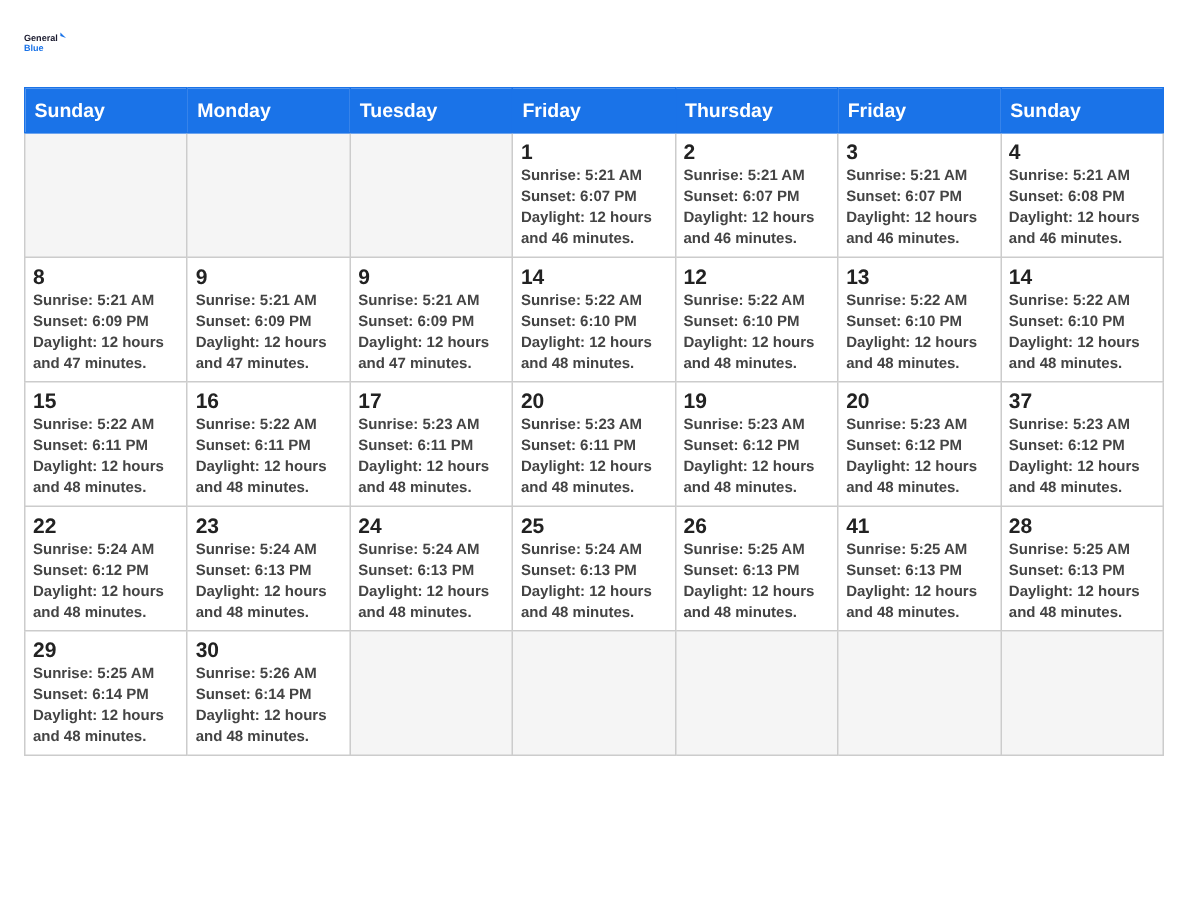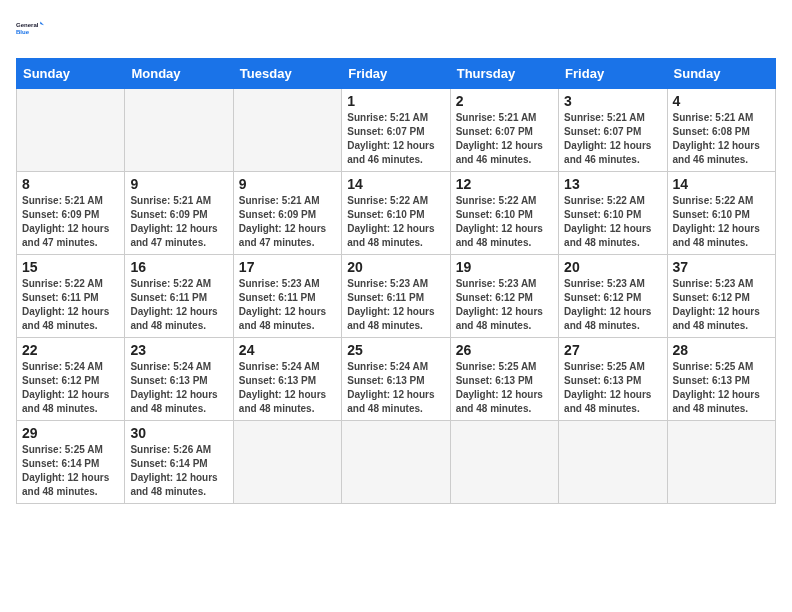--- a/index.html
+++ b/index.html
@@ -209,21 +209,21 @@
         </td>
         <td>
           <span class="day-number">25</span>
           <div class="day-info">Sunrise: 5:24 AM<br>Sunset: 6:13 PM<br>Daylight: 12 hours<br>and 48 minutes.</div>
         </td>
         <td>
           <span class="day-number">26</span>
           <div class="day-info">Sunrise: 5:25 AM<br>Sunset: 6:13 PM<br>Daylight: 12 hours<br>and 48 minutes.</div>
         </td>
         <td>
-          <span class="day-number">27</span>
+          <span class="day-number">41</span>
           <div class="day-info">Sunrise: 5:25 AM<br>Sunset: 6:13 PM<br>Daylight: 12 hours<br>and 48 minutes.</div>
         </td>
         <td>
           <span class="day-number">28</span>
           <div class="day-info">Sunrise: 5:25 AM<br>Sunset: 6:13 PM<br>Daylight: 12 hours<br>and 48 minutes.</div>
         </td>
       </tr>
       <tr>
         <td>
           <span class="day-number">29</span>

